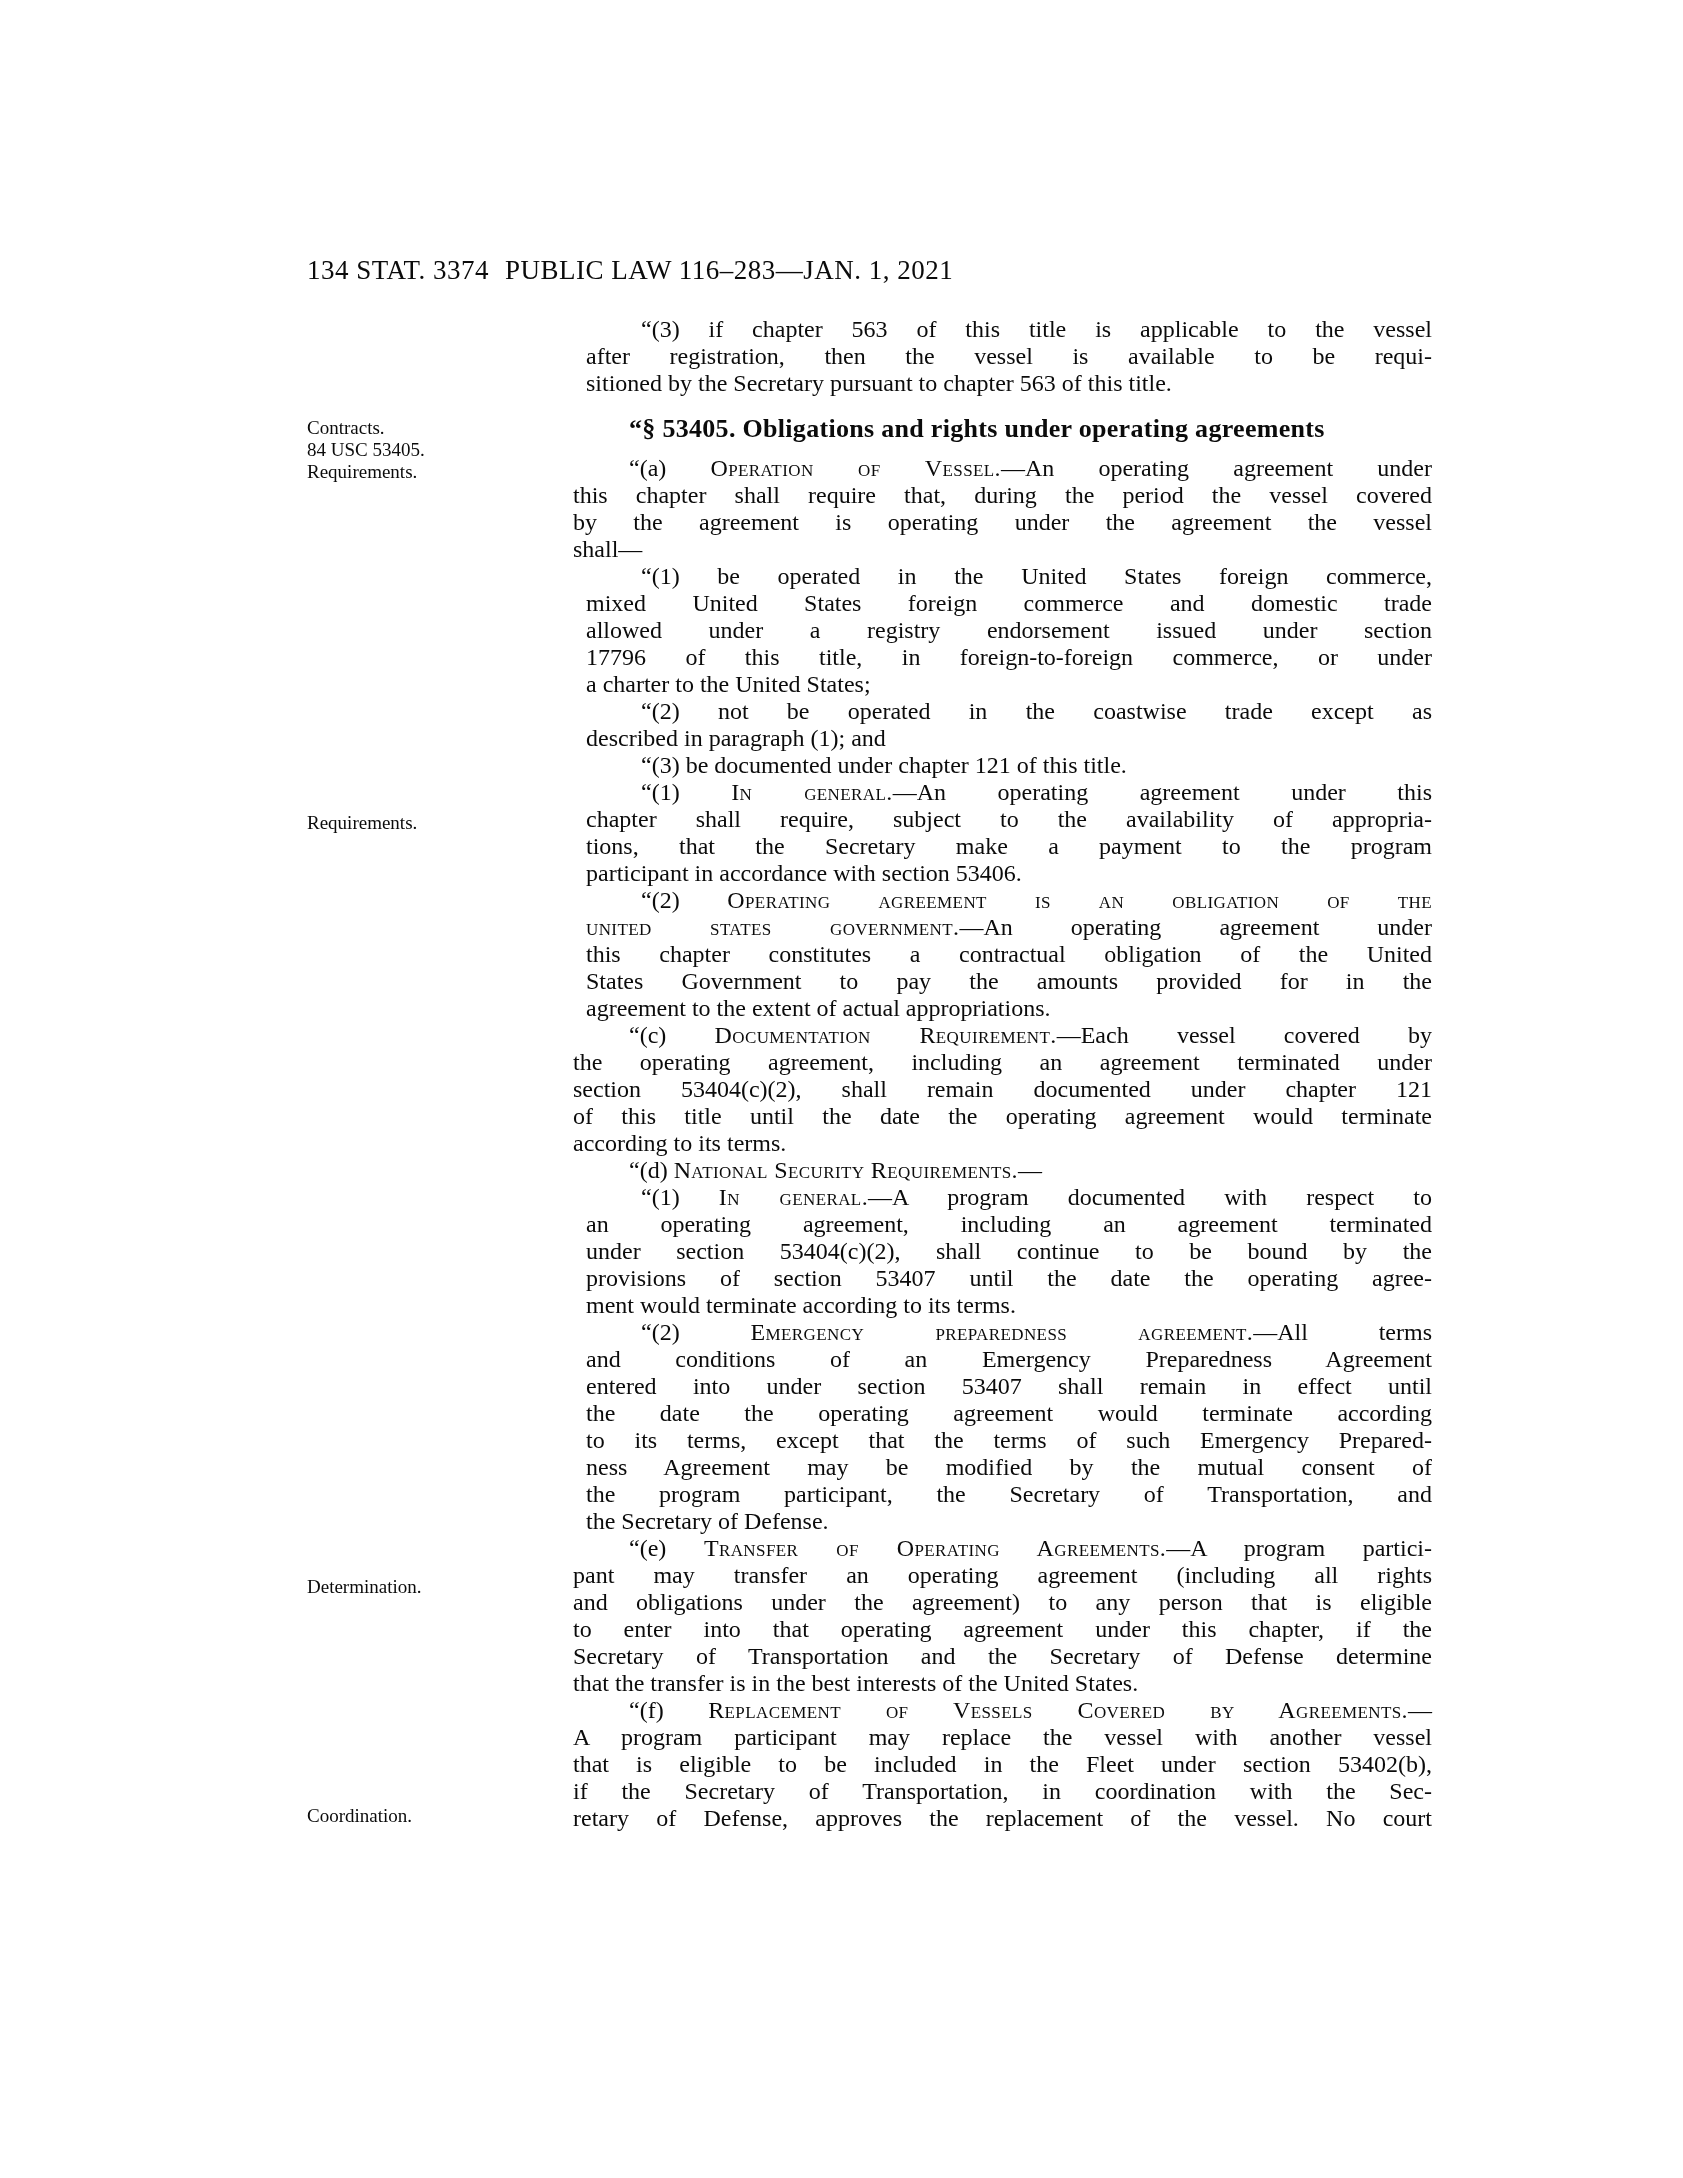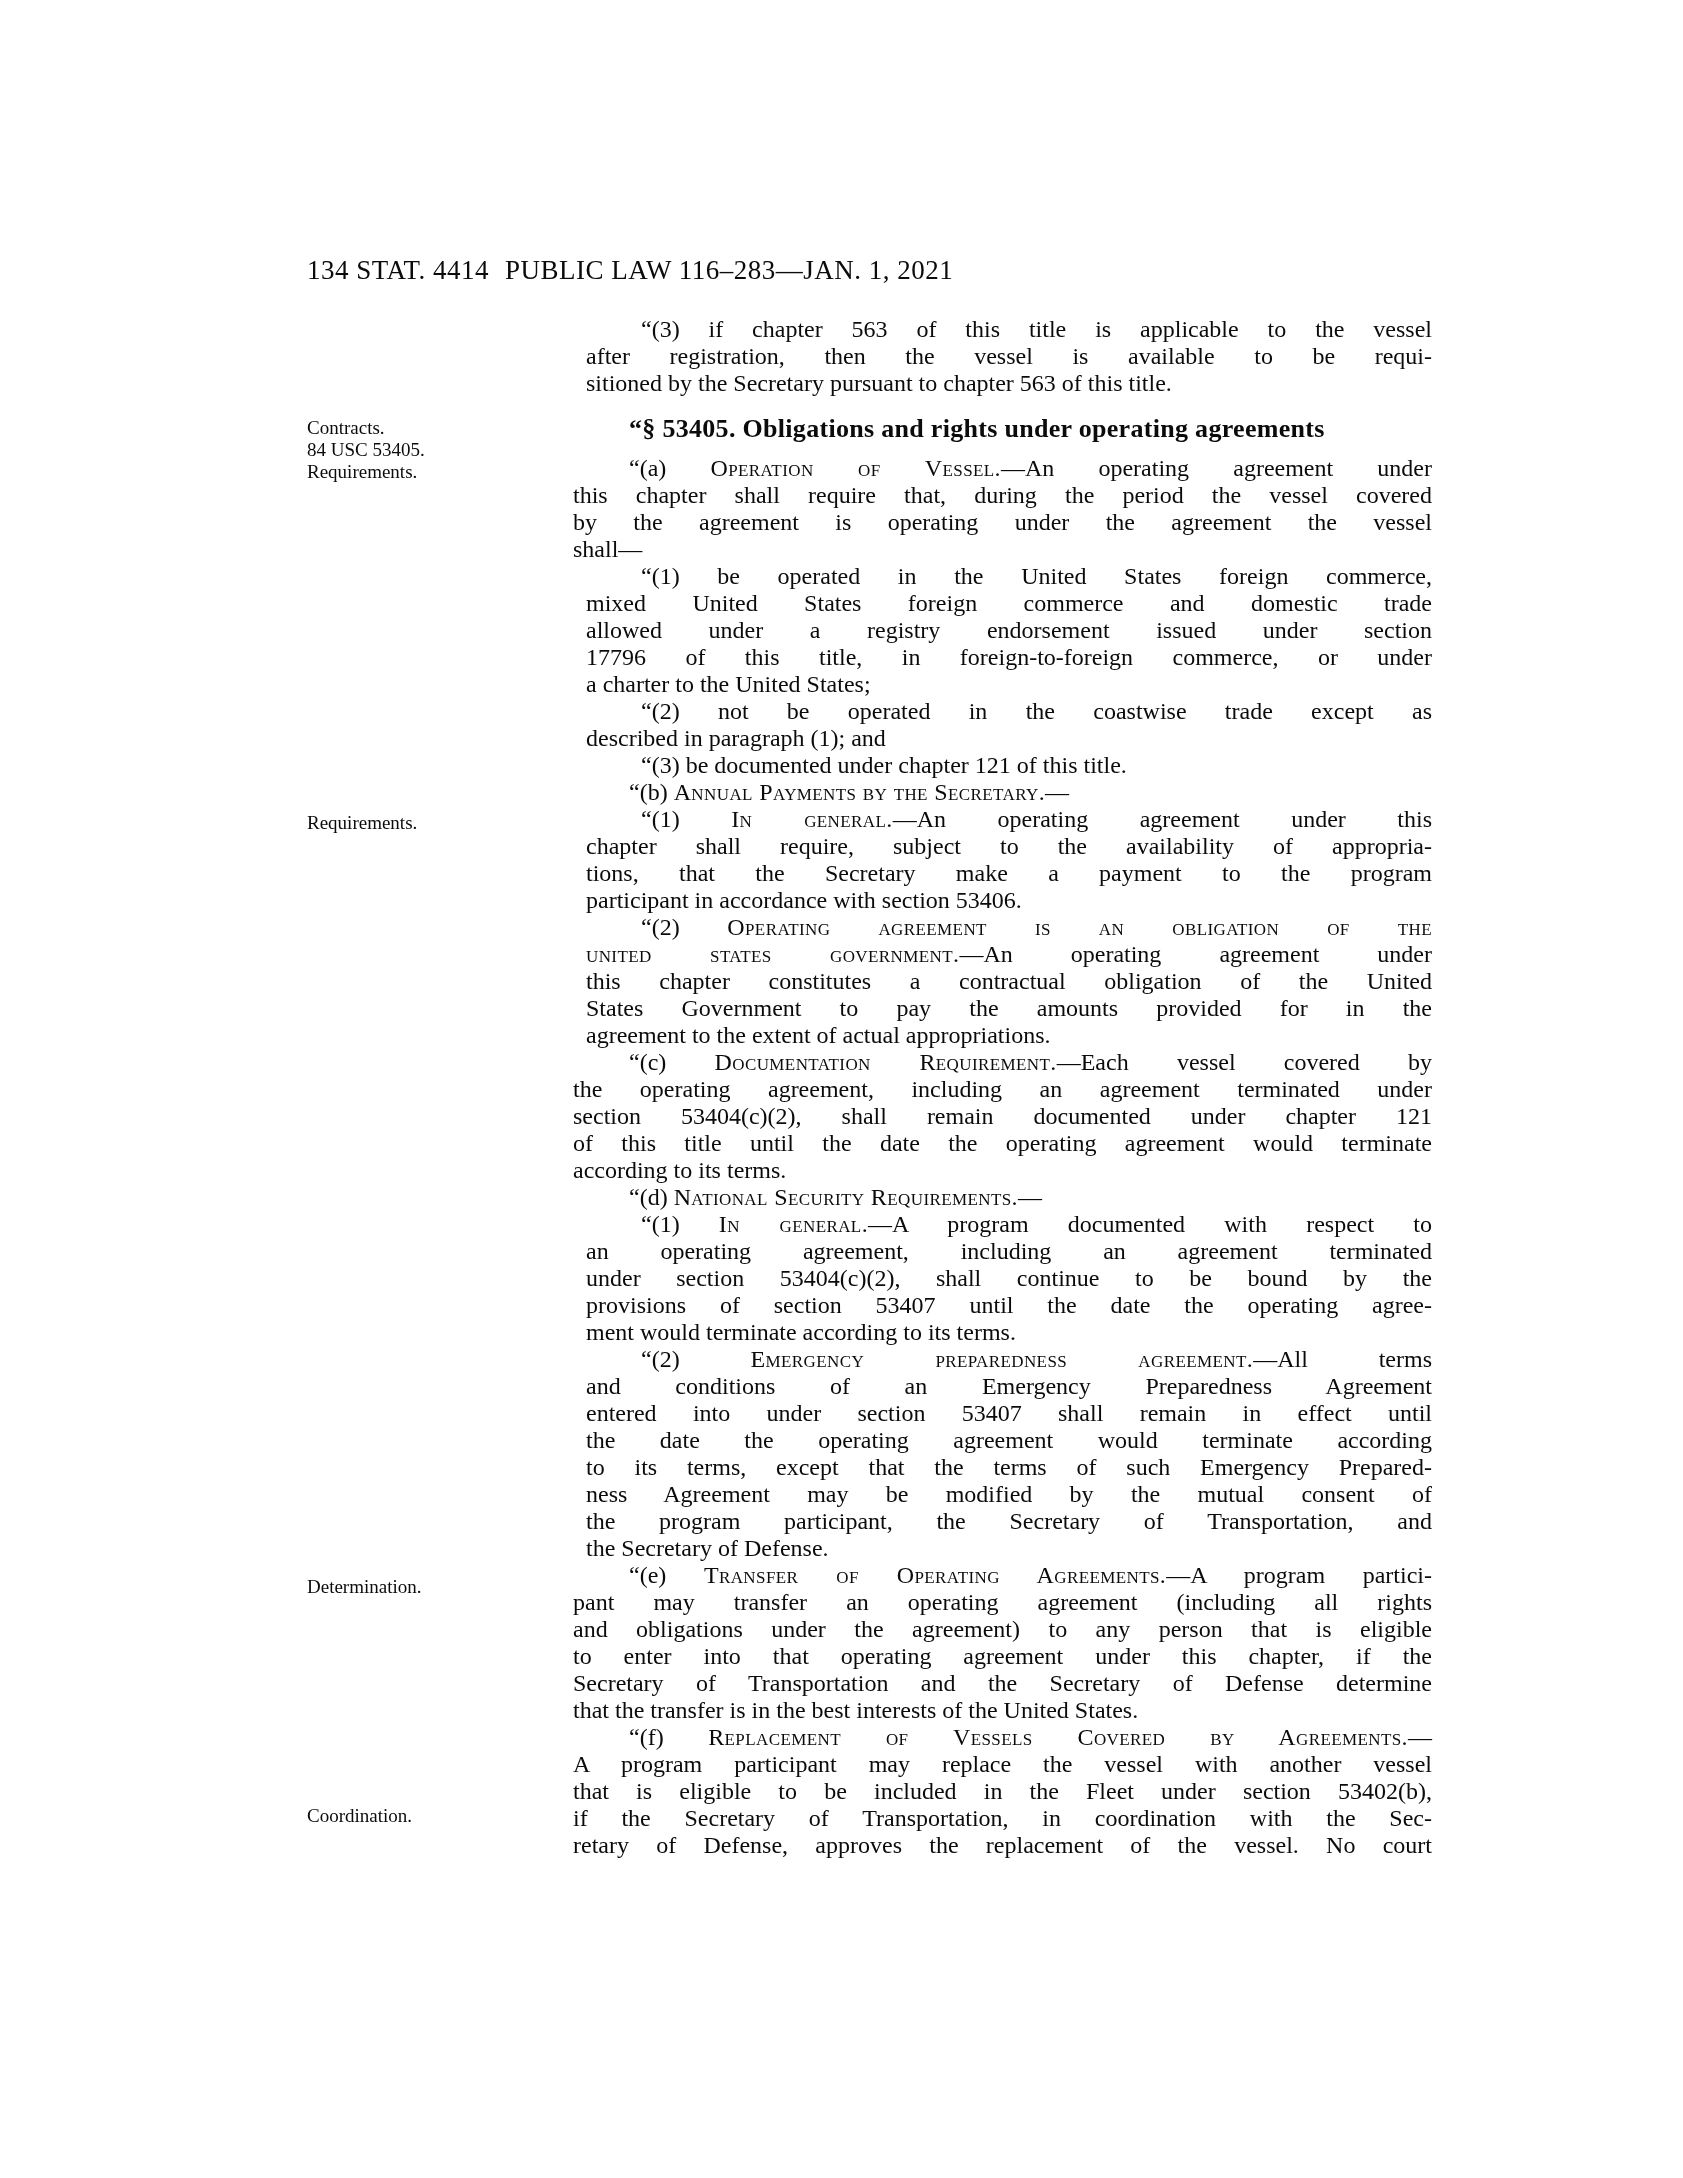--- a/index.html
+++ b/index.html
@@ -69,21 +69,21 @@
     line-height: 30px;
     letter-spacing: 0.3px;
   }
   .para.heading .line { text-align-last: left; }
 </style>
 </head>
 <body>
 
 <div id="page">
 
-  <div id="stat-label">134 STAT. 4414</div>
+  <div id="stat-label">134 STAT. 3374</div>
 
   <div id="law-header">PUBLIC LAW 116–283—JAN. 1, 2021</div>
 
   <div id="note-0" class="margin-note">
     <span>Contracts.</span>
     <span>84 USC 53405.</span>
     <span>Requirements.</span>
   </div>
 
   <div id="note-1" class="margin-note">
@@ -119,23 +119,20 @@
         <div class="line"><span>allowed under a registry endorsement issued under section</span></div>
         <div class="line"><span>17796 of this title, in foreign-to-foreign commerce, or under</span></div>
         <div class="line last"><span>a charter to the United States;</span></div>
       </div>
       <div class="para ind1">
         <div class="line first"><span>“(2) not be operated in the coastwise trade except as</span></div>
         <div class="line last"><span>described in paragraph (1); and</span></div>
       </div>
       <div class="para ind1">
         <div class="line first last"><span>“(3) be documented under chapter 121 of this title.</span></div>
-      </div>
-      <div class="para ind0">
-        <div class="line first last"><span>“(b) </span><span class="sc">Annual Payments by the Secretary.</span><span>—</span></div>
       </div>
       <div class="para ind1">
         <div class="line first"><span>“(1) </span><span class="sc">In general.</span><span>—An operating agreement under this</span></div>
         <div class="line"><span>chapter shall require, subject to the availability of appropria-</span></div>
         <div class="line"><span>tions, that the Secretary make a payment to the program</span></div>
         <div class="line last"><span>participant in accordance with section 53406.</span></div>
       </div>
       <div class="para ind1">
         <div class="line first"><span>“(2) </span><span class="sc">Operating agreement is an obligation of the</span></div>
         <div class="line"><span class="sc">united states government.</span><span>—An operating agreement under</span></div>

